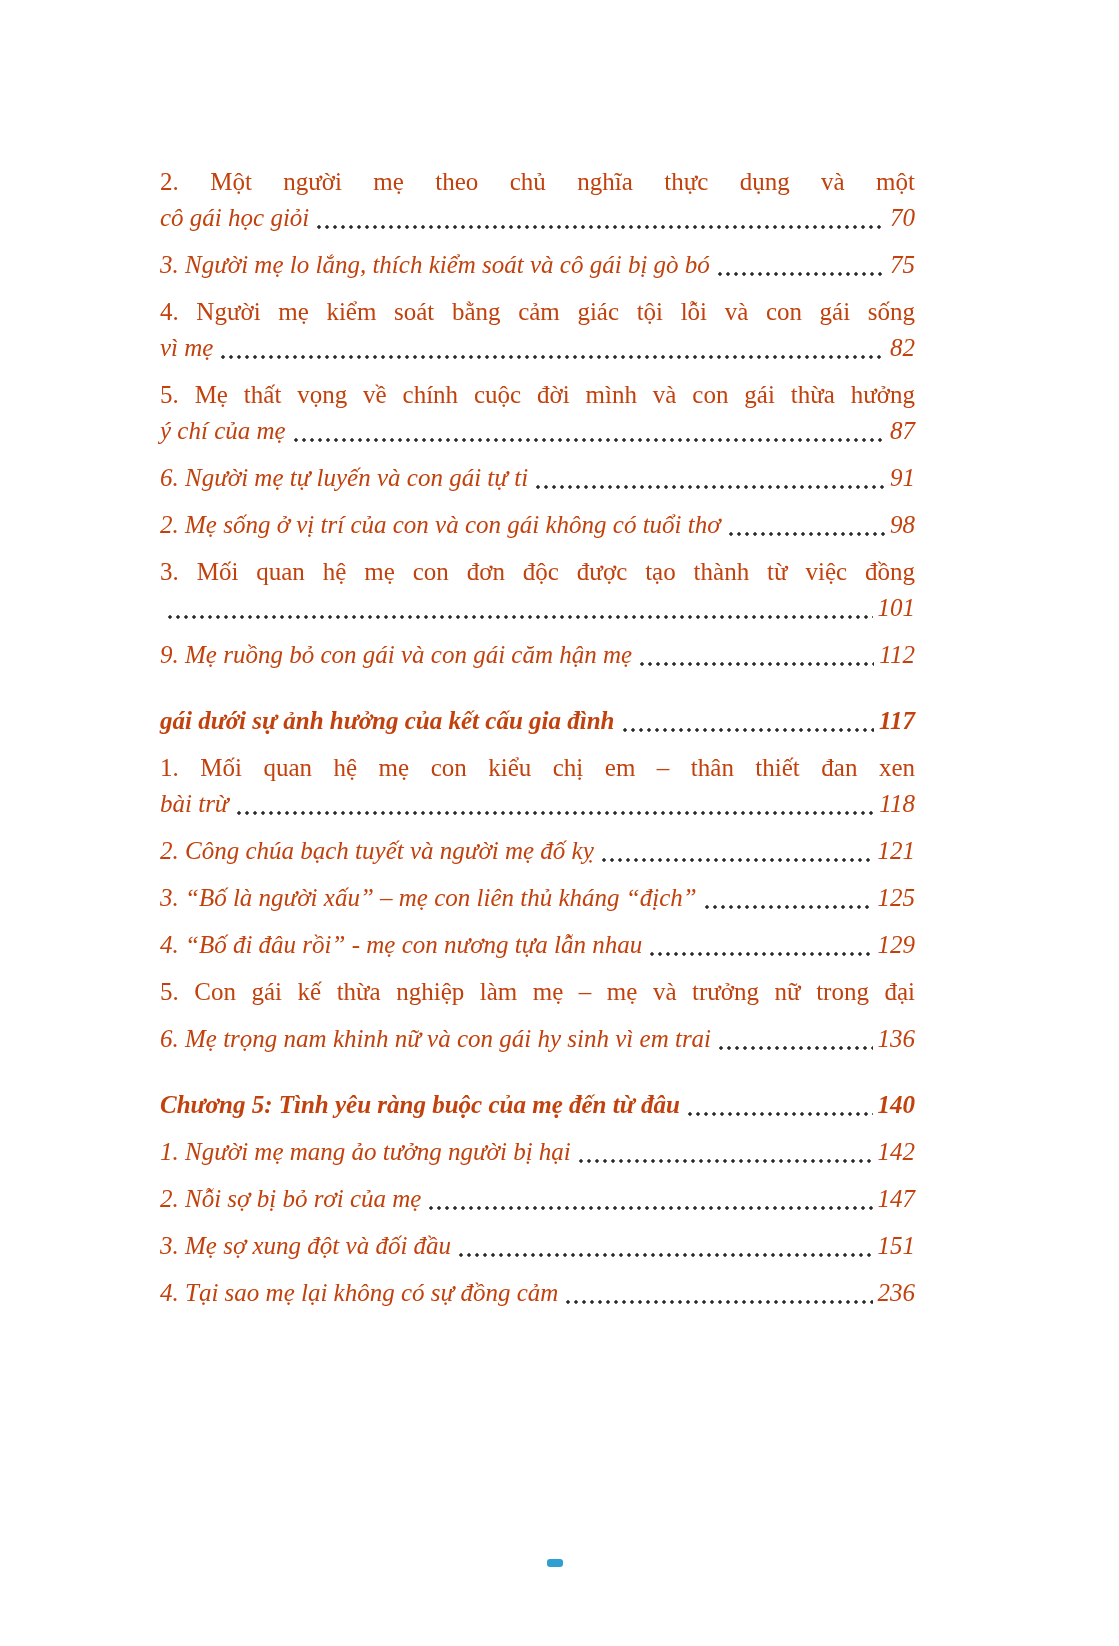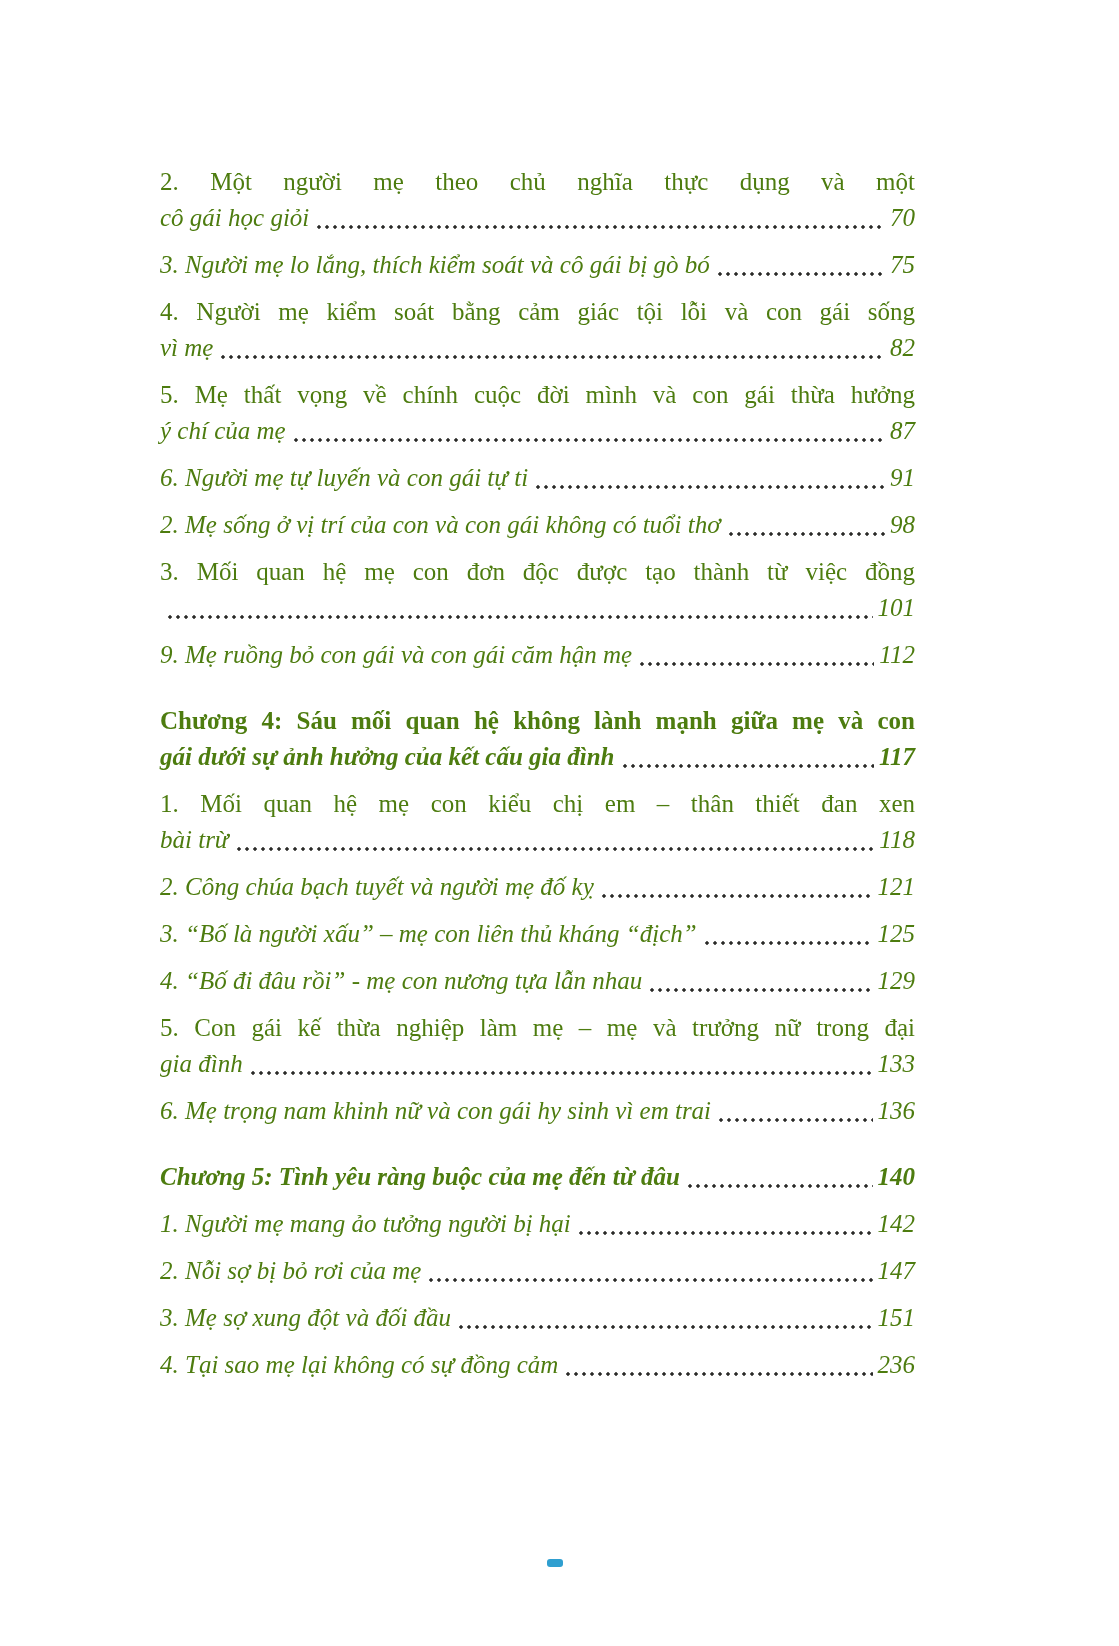--- a/index.html
+++ b/index.html
@@ -67,21 +67,21 @@
     left: 547px;
     top: 1559px;
     width: 16px;
     height: 8px;
     border-radius: 3px;
   }
 </style>
 </head>
 <body>
 
-<div class="book-page" style="background: rgb(255, 255, 255); color: #4d7c0f;">
+<div class="book-page" style="background: rgb(255, 255, 255); color: #c2410c;">
   <main class="toc" id="toc-root">
       <section>
         <div class="toc-entry">
           <div class="entry-line">2. Một người mẹ theo chủ nghĩa thực dụng và một</div>
           <div class="entry-last">
             <span class="entry-text">cô gái học giỏi</span>
             <span class="dots"></span>
             <span class="page-num">70</span>
           </div>
         </div>
@@ -132,21 +132,20 @@
         <div class="toc-entry">
           <div class="entry-last">
             <span class="entry-text">9. Mẹ ruồng bỏ con gái và con gái căm hận mẹ</span>
             <span class="dots"></span>
             <span class="page-num">112</span>
           </div>
         </div>
       </section>
       <section>
         <div class="toc-entry heading">
-          <div class="entry-line">Chương 4: Sáu mối quan hệ không lành mạnh giữa mẹ và con</div>
           <div class="entry-last">
             <span class="entry-text">gái dưới sự ảnh hưởng của kết cấu gia đình </span>
             <span class="dots"></span>
             <span class="page-num">117</span>
           </div>
         </div>
         <div class="toc-entry">
           <div class="entry-line">1. Mối quan hệ mẹ con kiểu chị em – thân thiết đan xen</div>
           <div class="entry-last">
             <span class="entry-text">bài trừ</span>
@@ -170,25 +169,20 @@
         </div>
         <div class="toc-entry">
           <div class="entry-last">
             <span class="entry-text">4. “Bố đi đâu rồi” - mẹ con nương tựa lẫn nhau</span>
             <span class="dots"></span>
             <span class="page-num">129</span>
           </div>
         </div>
         <div class="toc-entry">
           <div class="entry-line">5. Con gái kế thừa nghiệp làm mẹ – mẹ và trưởng nữ trong đại</div>
-          <div class="entry-last">
-            <span class="entry-text">gia đình</span>
-            <span class="dots"></span>
-            <span class="page-num">133</span>
-          </div>
         </div>
         <div class="toc-entry">
           <div class="entry-last">
             <span class="entry-text">6. Mẹ trọng nam khinh nữ và con gái hy sinh vì em trai</span>
             <span class="dots"></span>
             <span class="page-num">136</span>
           </div>
         </div>
       </section>
       <section>

